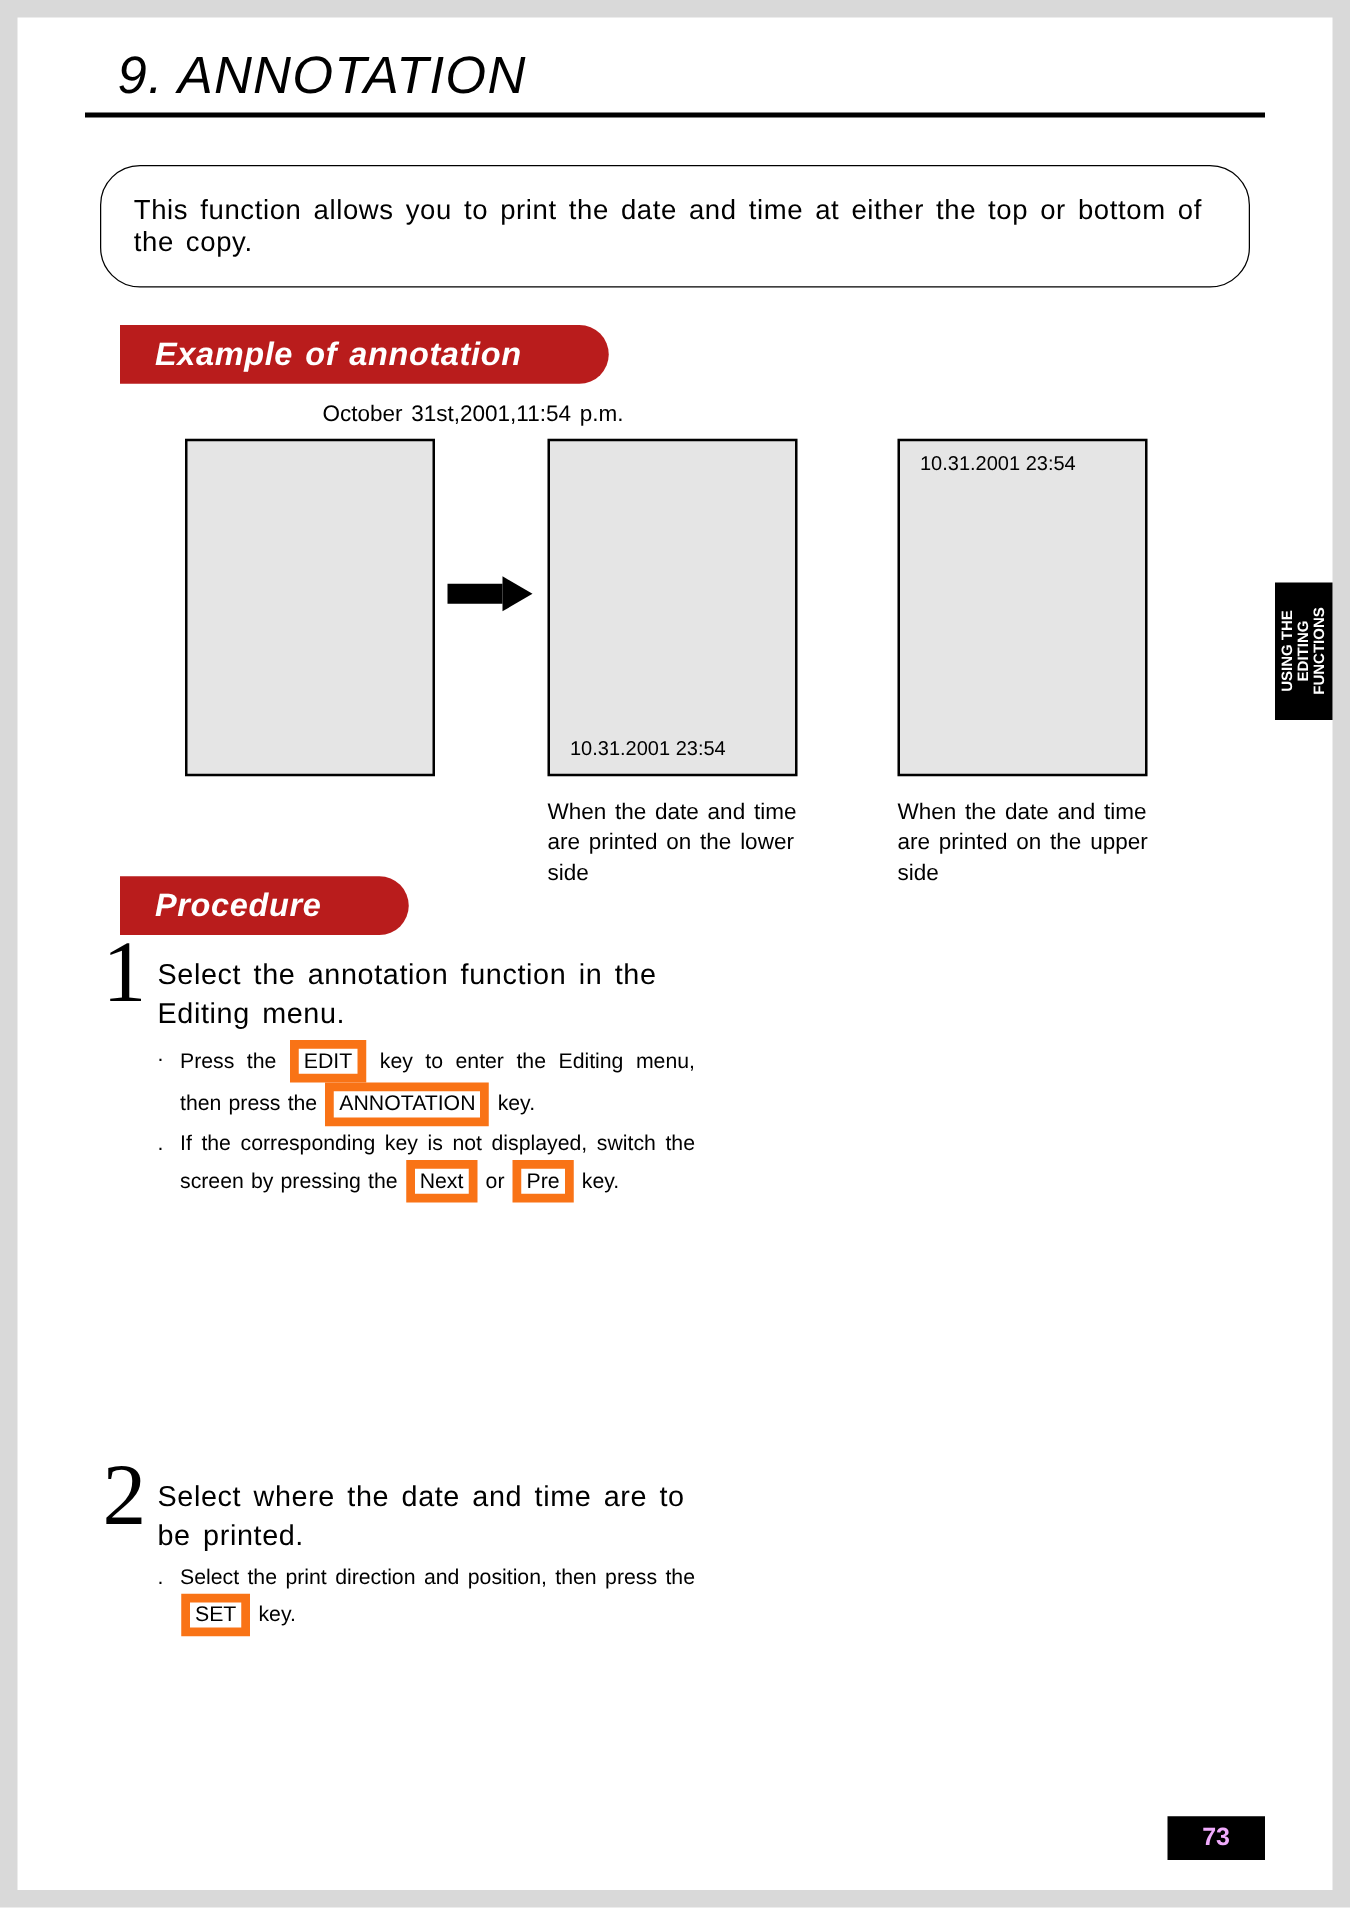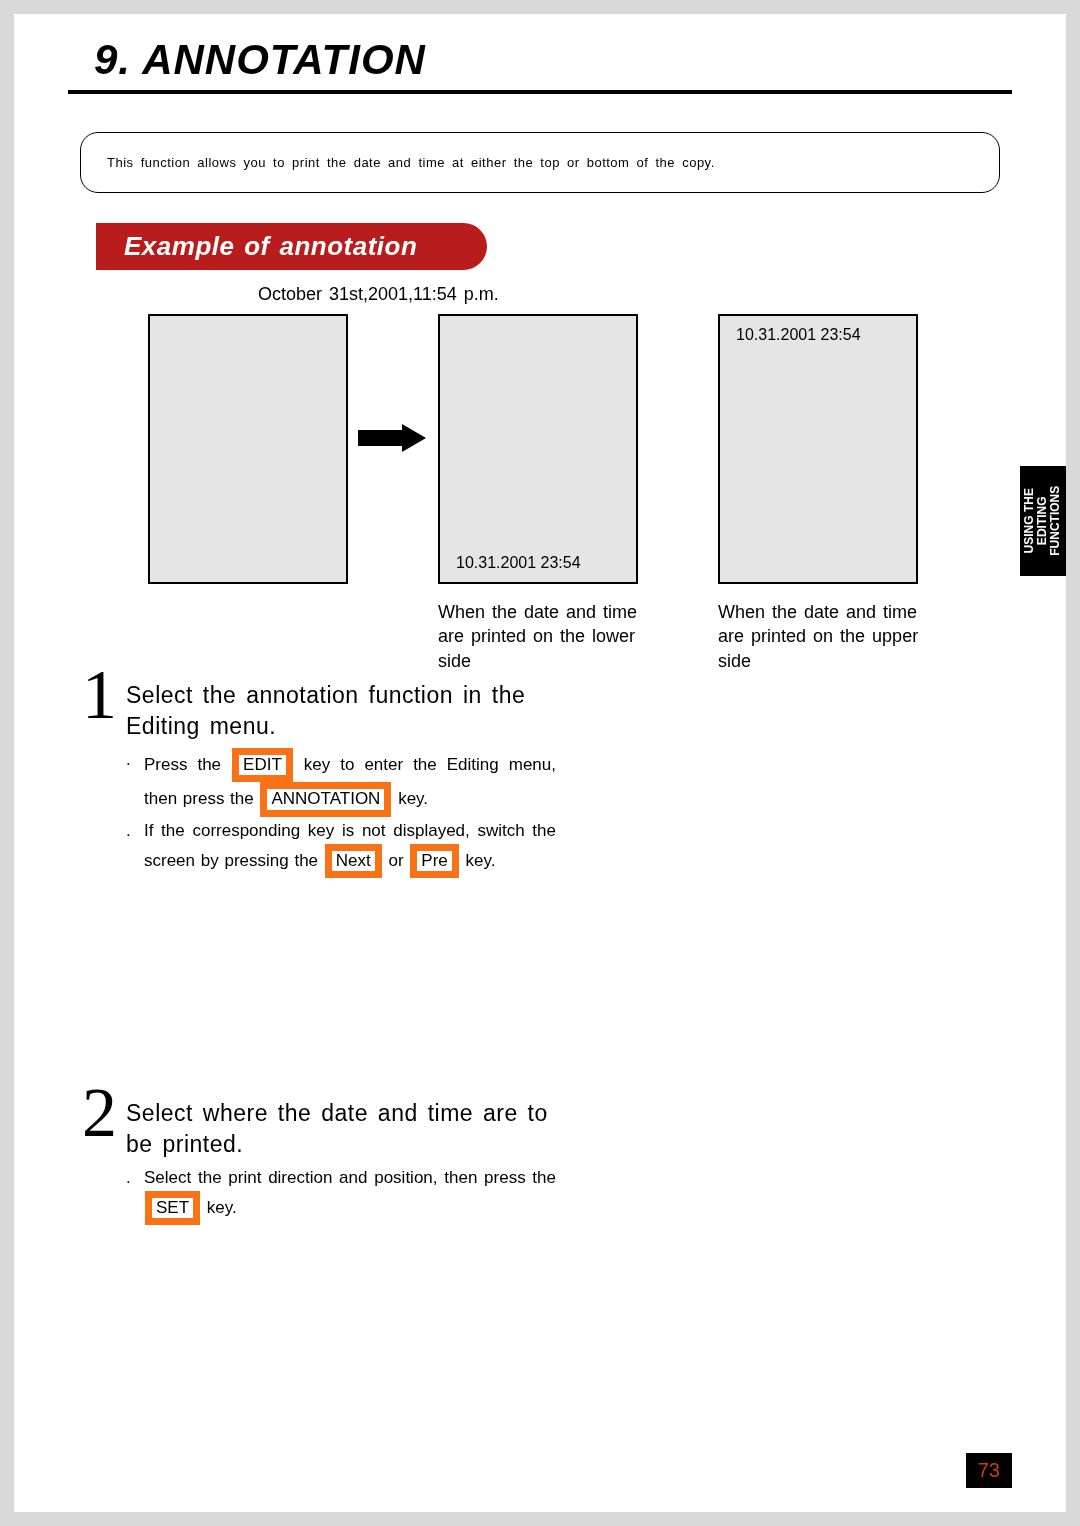--- a/index.html
+++ b/index.html
@@ -18,31 +18,31 @@
     position: relative;
     padding: 22px 54px 40px 54px;
   }
   .title-row {
     border-bottom: 4px solid #000;
     padding-bottom: 6px;
     margin-bottom: 38px;
   }
   .title {
     font-size: 42px;
-    font-weight: 700;
+    font-weight: 400;
     letter-spacing: 1px;
     font-style: italic;
     margin-left: 26px;
   }
   .intro-box {
     border: 1.5px solid #000;
-    border-radius: 18px;
+    border-radius: 32px;
     padding: 22px 26px;
     margin: 0 12px 30px 12px;
-    font-size: 13px;
+    font-size: 22px;
     letter-spacing: 0.5px;
     word-spacing: 3px;
   }
   .pill {
     display: inline-block;
     background: #b91c1c;
     color: #fff;
     font-size: 26px;
     font-weight: 700;
     font-style: italic;
@@ -180,24 +180,24 @@
     margin: 0 1px;
     display: inline-block;
     line-height: 1.2;
   }
 
   .page-num {
     position: absolute;
     right: 54px;
     bottom: 24px;
     background: #000;
-    color: #c2410c;
-    font-weight: 400;
+    color: #f0abfc;
+    font-weight: 700;
     font-size: 20px;
-    padding: 6px 12px;
+    padding: 6px 28px;
   }
 </style>
 </head>
 <body>
 
 <div class="page">
 
   <div class="title-row">
     <div class="title">9. ANNOTATION</div>
   </div>
@@ -221,20 +221,21 @@
     </div>
 
     <div class="box box3">
       <div class="box-inner-text">10.31.2001 23:54</div>
     </div>
 
     <div class="caption cap2">When the date and time are printed on the lower side</div>
     <div class="caption cap3">When the date and time are printed on the upper side</div>
   </div>
 
+  <div class="pill">Procedure</div>
 
   <div class="procedure">
 
     <div class="step">
       <div class="step-num">1</div>
       <div class="step-title">Select the annotation function in the Editing menu.</div>
       <div class="step-body">
         <div class="bullet-row">
           <div class="bullet-dot">.</div>
           <div class="bullet-txt">

